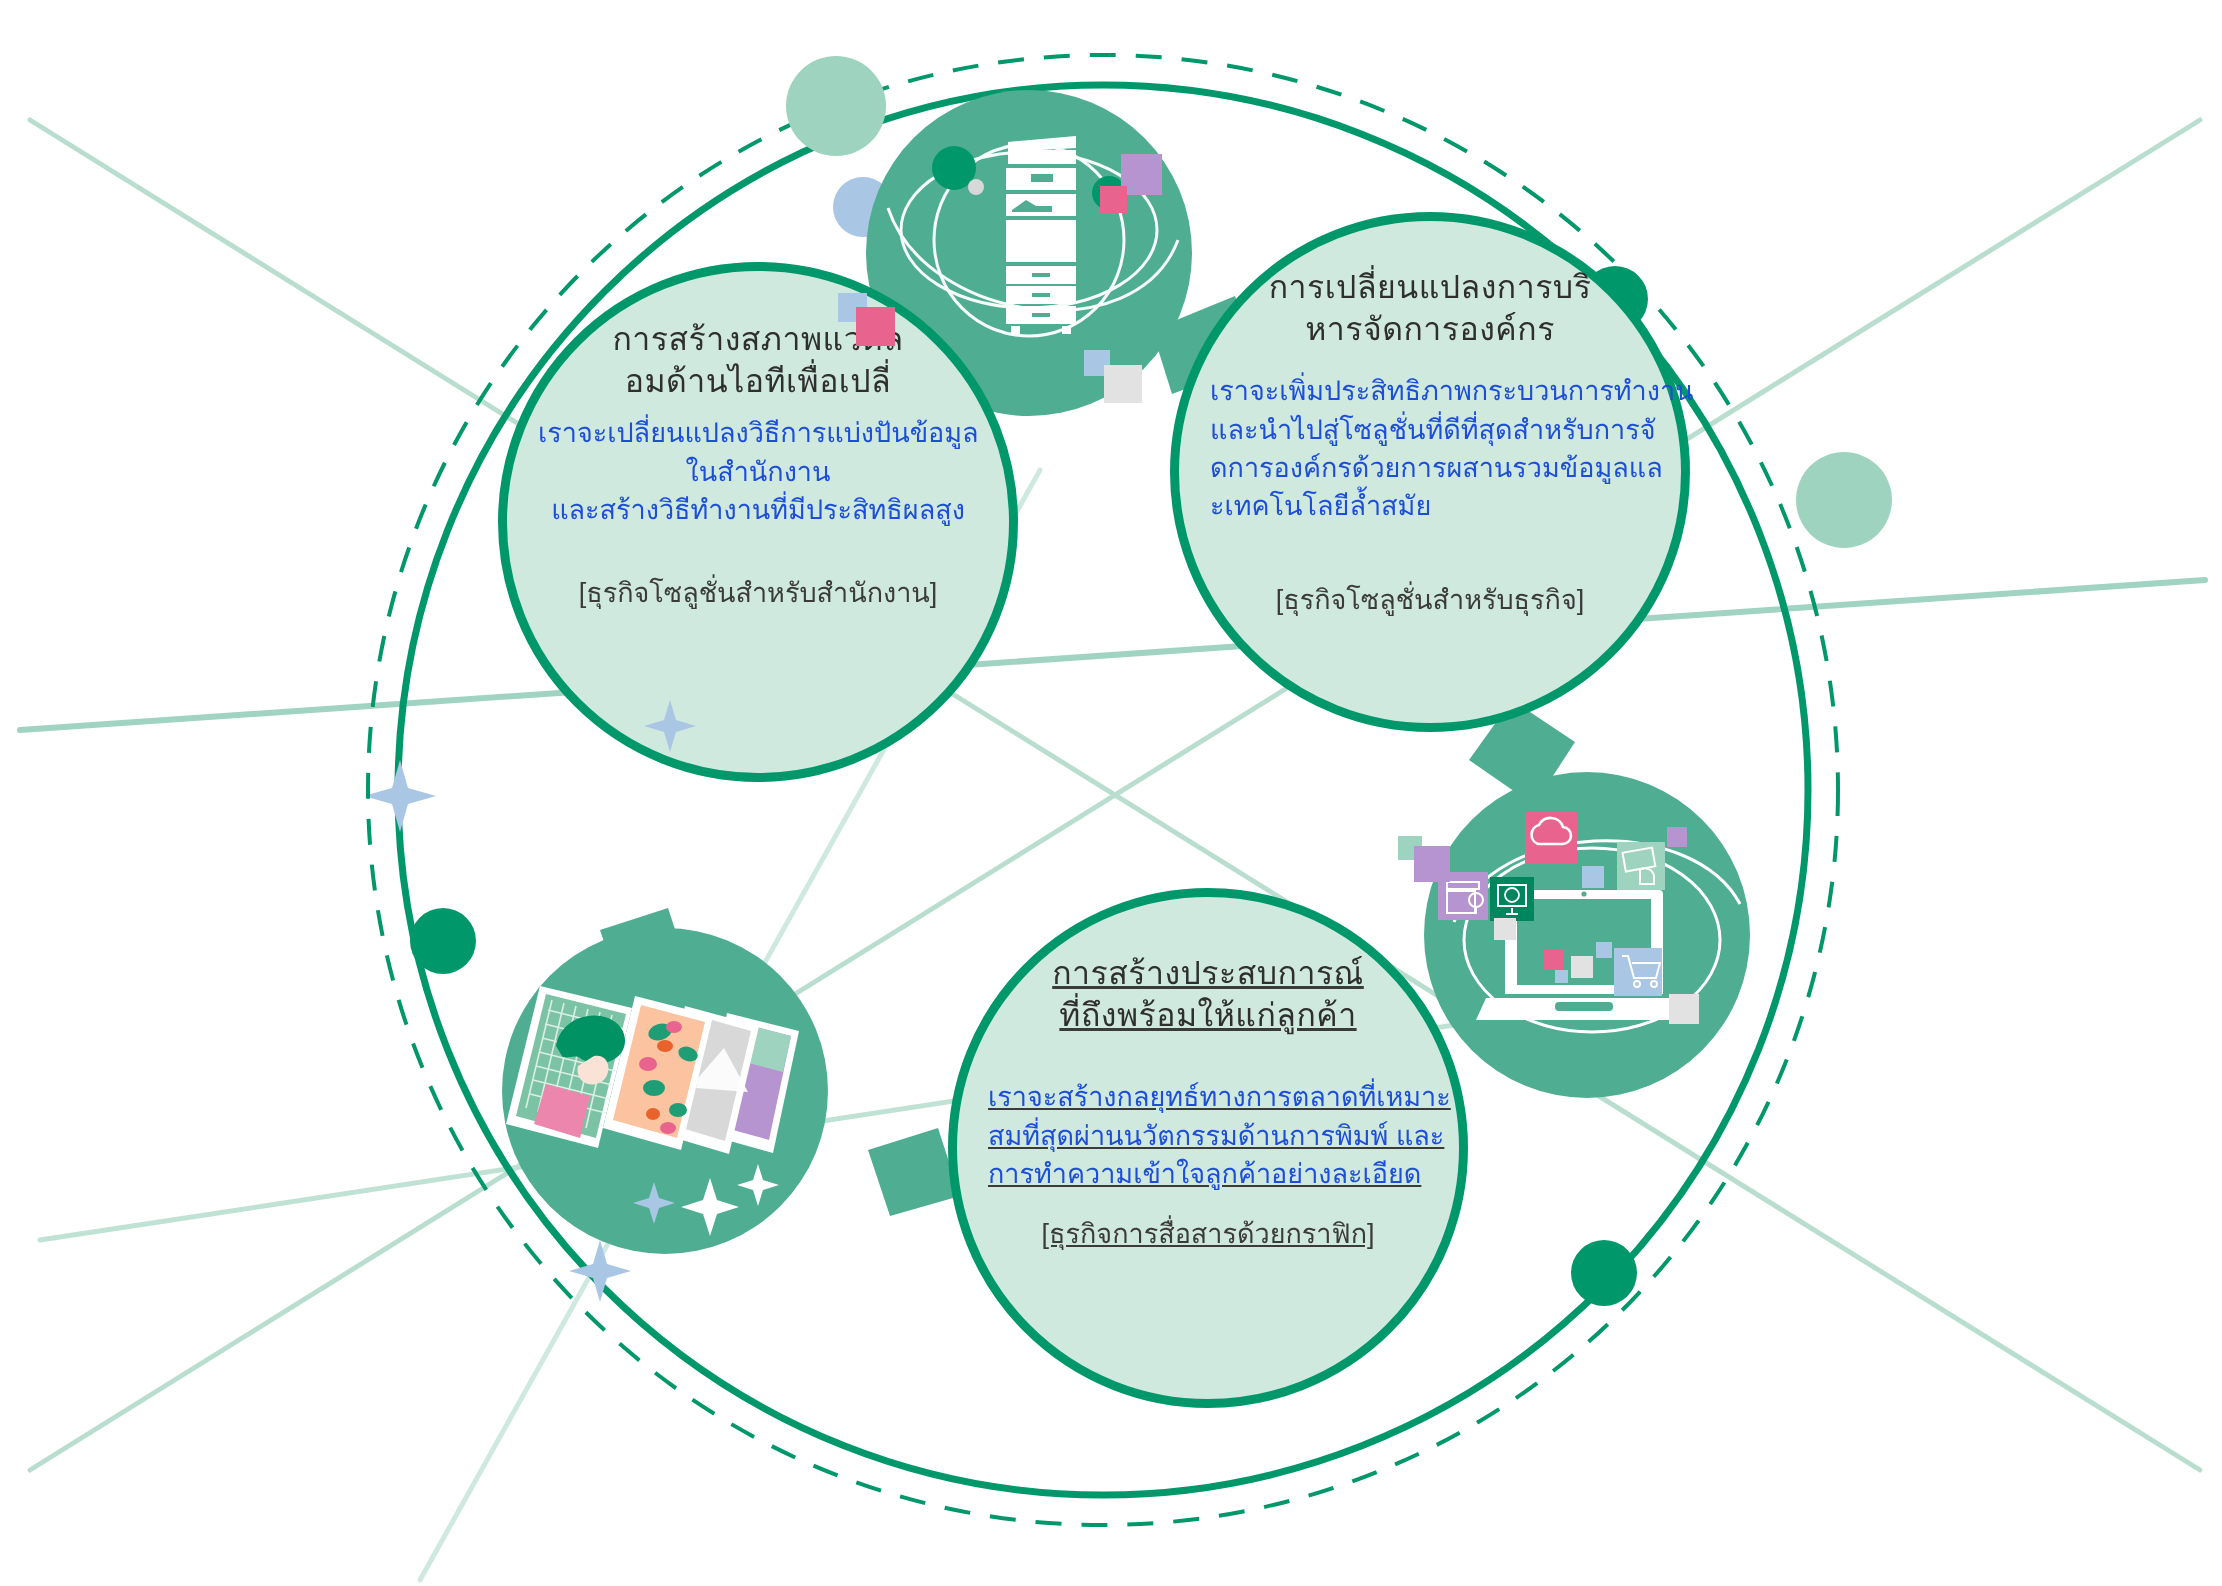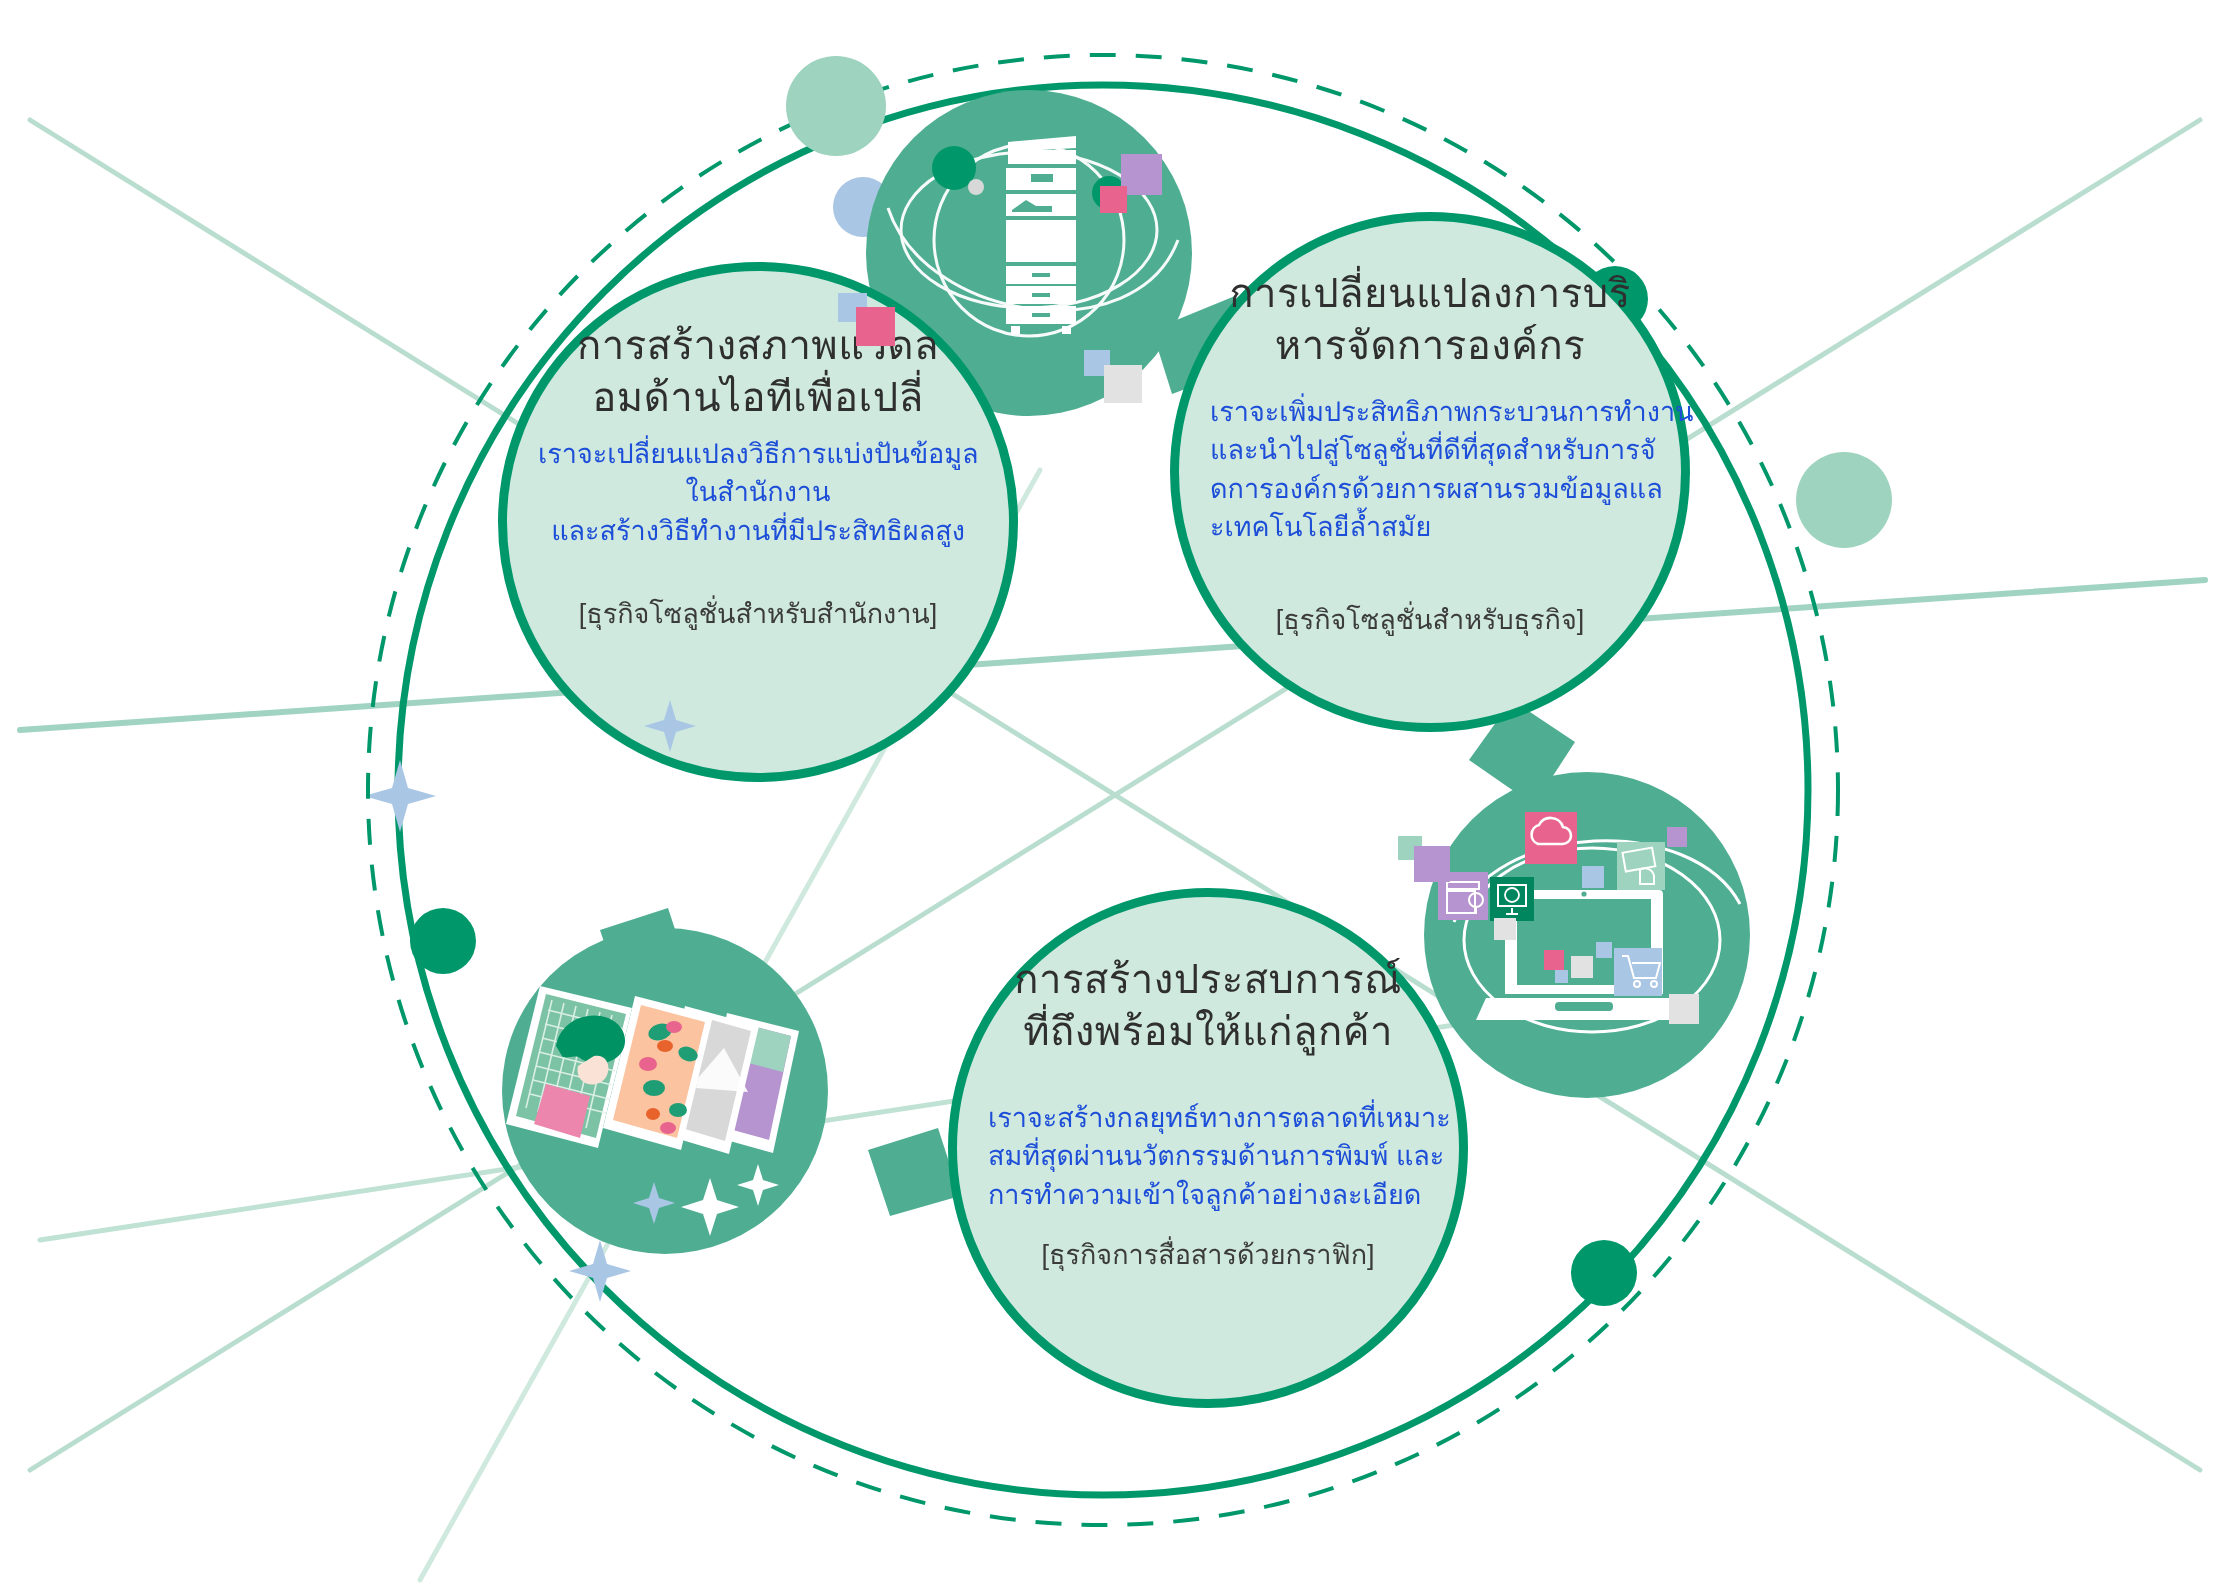--- a/index.html
+++ b/index.html
@@ -32,21 +32,21 @@
     background: #cfe9df;
     border: 9px solid #00986a;
     box-sizing: border-box;
     display: flex;
     flex-direction: column;
     align-items: center;
     color: #3b3b3b;
     z-index: 6;
   }
   .cc-title {
-    font-size: 40px;
+    font-size: 32px;
     line-height: 1.30;
     text-align: center;
     font-weight: 400;
     letter-spacing: 0.5px;
     color: #2f2f2f;
   }
   .cc-body {
     font-size: 27px;
     line-height: 1.42;
     font-weight: 400;
@@ -90,20 +90,21 @@
   }
   #circle-business .cc-tag { margin-top: 52px; width: 440px; }
 
   
   #circle-graphic {
     left: 948px;
     top: 888px;
     width: 520px;
     height: 520px;
     padding: 56px 40px 0 40px;
+    text-decoration: underline;
   }
   #circle-graphic .cc-title { width: 430px; }
   #circle-graphic .cc-body {
     width: 440px;
     text-align: left;
     margin-top: 42px;
   }
   #circle-graphic .cc-tag { margin-top: 19px; width: 440px; }
 
   .nowrap-line { display: block; white-space: nowrap; }

